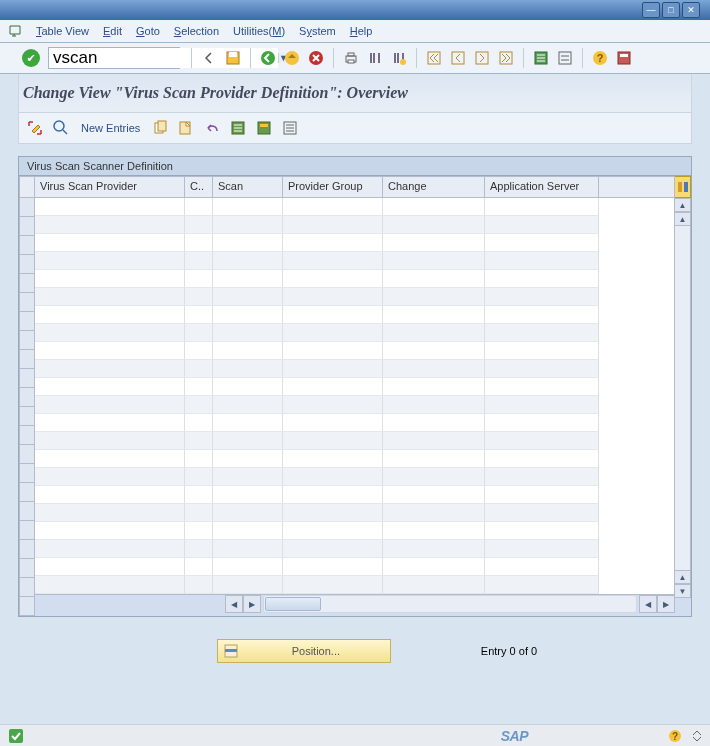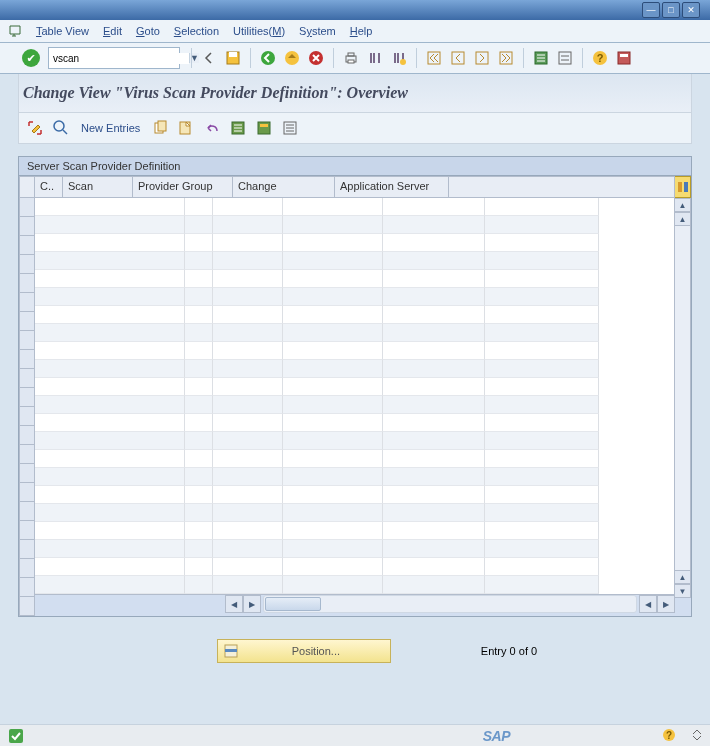--- a/index.html
+++ b/index.html
@@ -7,21 +7,21 @@
 .titlebar{height:20px;background:linear-gradient(#7aa6d8,#3c6aa6);display:flex;justify-content:flex-end;align-items:center;padding:0 4px;}
 .winbtns{display:flex;gap:2px;margin-right:6px;}
 .winbtn{width:16px;height:14px;background:#6b95c7;border:1px solid #2d4d7a;border-radius:2px;display:flex;align-items:center;justify-content:center;color:#fff;font-size:9px;line-height:1;}
 .menubar{height:22px;background:#edf3f9;border-bottom:1px solid #9fb6cc;display:flex;align-items:center;gap:14px;padding:0 8px;}
 .menu-icon{width:14px;height:14px;display:inline-block;}
 .menu-item{color:#2b4d8a;cursor:default;}
 .menu-item u{text-decoration:underline;}
 .toolbar{height:30px;background:#edf3f9;display:flex;align-items:center;gap:4px;padding:0 8px 0 22px;border-bottom:1px solid #9fb6cc;}
 .check-icon{width:18px;height:18px;background:#3da63d;border-radius:50%;display:flex;align-items:center;justify-content:center;color:#fff;font-size:11px;}
 .combo{display:flex;align-items:center;width:130px;height:20px;background:#fff;border:1px solid #9fb6cc;margin:0 4px;}
-.combo input{flex:1;border:none;outline:none;font-size:10px;padding:0 4px;}
+.combo input{flex:1;border:none;outline:none;font-size:17px;padding:0 4px;}
 .combo .chev{width:16px;background:#e8eef6;border-left:1px solid #c4d2e0;text-align:center;font-size:9px;color:#445c7a;}
 .tb-sep{width:1px;height:20px;background:#c0cedc;margin:0 3px;}
 .tb-btn{width:20px;height:20px;display:flex;align-items:center;justify-content:center;cursor:default;}
 .content{padding:0 18px;}
 .page-title{font-family:Georgia,'Times New Roman',serif;font-style:italic;font-weight:bold;font-size:16px;color:#444a5e;padding:10px 4px;background:linear-gradient(#dce6f1,#e9eff7);border:1px solid #cbd5e0;border-top:none;}
 .apptoolbar{height:30px;background:#edf3f9;border:1px solid #cbd5e0;border-top:none;display:flex;align-items:center;gap:6px;padding:0 6px;}
 .app-link{color:#2b4d8a;margin:0 4px;}
 .tablebox{border:1px solid #97a8bb;margin-top:12px;background:#d2def0;}
 .table-title{background:#c8d6ea;border-bottom:1px solid #97a8bb;padding:3px 8px;font-size:11px;color:#333;}
 .table-wrap{display:flex;}
@@ -39,21 +39,21 @@
 .set-col-hd{height:20px;background:#f6db71;border:1px solid #b89b28;border-left:none;display:flex;align-items:center;justify-content:center;}
 .sc-arrow{height:12px;background:#e0e7f2;border:1px solid #b2bccc;border-left:none;display:flex;align-items:center;justify-content:center;font-size:8px;color:#445c7a;}
 .sc-track{flex:1;background:#e9eef6;border-right:1px solid #b2bccc;}
 .hscroll{display:flex;align-items:center;height:18px;border-top:1px solid #b2bccc;}
 .hs-btn{width:16px;height:16px;background:#e0e7f2;border:1px solid #b2bccc;display:flex;align-items:center;justify-content:center;font-size:8px;color:#445c7a;}
 .hs-track{flex:1;height:16px;background:#e9eef6;margin:0 2px;border:1px solid #cfd8e4;border-radius:3px;position:relative;}
 .hs-thumb{position:absolute;left:1px;top:1px;height:12px;width:54px;background:linear-gradient(#e5edf7,#c9d8eb);border:1px solid #a6b8ce;border-radius:2px;}
 .posbar{display:flex;align-items:center;justify-content:center;gap:90px;padding:22px 0 18px;}
 .posbtn{width:160px;height:22px;background:linear-gradient(#fff6d0,#f3e38e);border:1px solid #c7b25a;display:flex;align-items:center;gap:10px;padding:0 6px;color:#555;margin-left:44px;}
 .statusbar{position:absolute;left:0;bottom:0;width:710px;height:22px;background:#e8ecf0;border-top:1px solid #c6d2de;display:flex;align-items:center;padding:0 8px;box-sizing:border-box;gap:6px;}
-.status-right{margin-left:auto;display:flex;gap:16px;}
+.status-right{margin-left:auto;display:flex;gap:10px;align-items:center;}
 .sap-logo{font-weight:bold;font-style:italic;color:#6a97c9;font-size:14px;letter-spacing:-0.5px;}
 svg{display:block;}
 </style>
 </head>
 <body>
 
 <div class="titlebar">
   <div class="winbtns">
     <div class="winbtn">—</div>
     <div class="winbtn">□</div>
@@ -234,21 +234,21 @@
       </div>
     <div class="tb-btn">
         <svg width="16" height="16">
           <rect x="2" y="2" width="12" height="12" fill="none" stroke="#666"></rect>
           <path d="M4 5h8M4 8h8M4 11h8" stroke="#666"></path>
         </svg>
       </div>
   </div>
 
   <div class="tablebox">
-    <div class="table-title">Server Scan Provider Definition</div>
+    <div class="table-title">Virus Scan Scanner Definition</div>
     <div class="table-wrap">
       <div class="rowsel-col">
         <div class="rowsel hd"></div>
         <div class="rowsel"></div>
           <div class="rowsel"></div>
           <div class="rowsel"></div>
           <div class="rowsel"></div>
           <div class="rowsel"></div>
           <div class="rowsel"></div>
           <div class="rowsel"></div>
@@ -263,20 +263,21 @@
           <div class="rowsel"></div>
           <div class="rowsel"></div>
           <div class="rowsel"></div>
           <div class="rowsel"></div>
           <div class="rowsel"></div>
           <div class="rowsel"></div>
           <div class="rowsel"></div>
       </div>
       <div class="grid">
         <div class="grid-head">
+          <div class="gh" style="width:150px">Virus Scan Provider</div>
           <div class="gh" style="width:28px">C..</div>
           <div class="gh" style="width:70px">Scan</div>
           <div class="gh" style="width:100px">Provider Group</div>
           <div class="gh" style="width:102px">Change</div>
           <div class="gh" style="width:114px">Application Server</div>
         </div>
         <div class="grid-body" id="gbody">
             <div class="gr">
               <div class="gc" style="width: 150px;"></div>
               <div class="gc" style="width: 28px;"></div>

